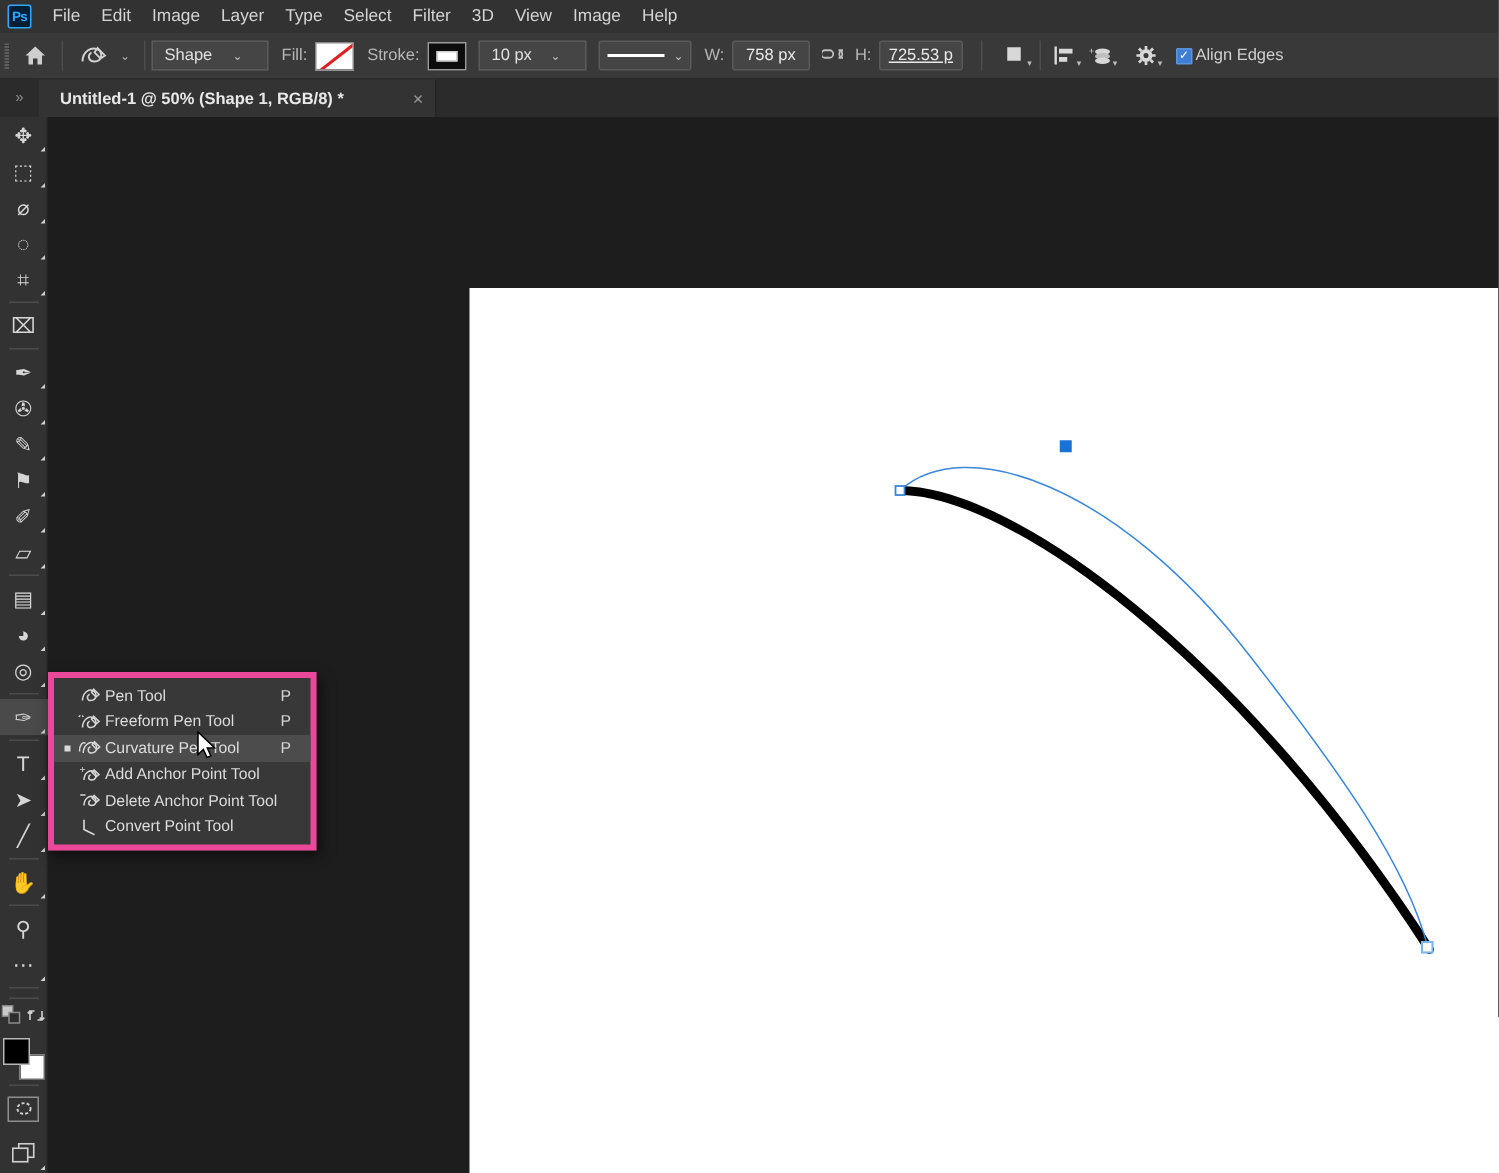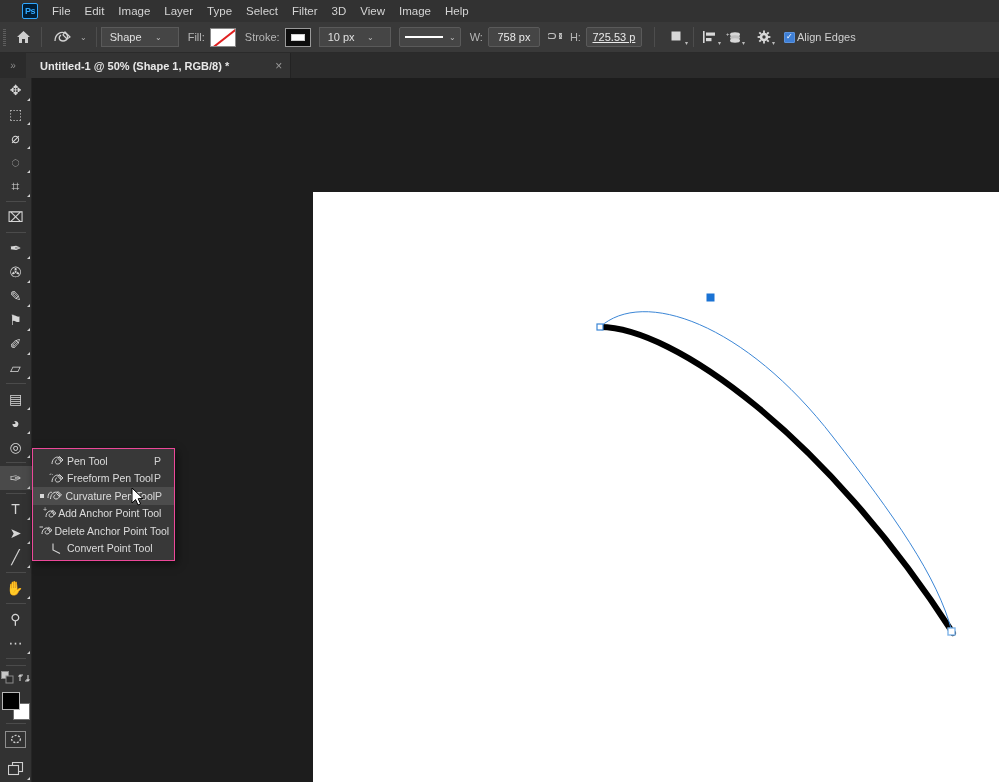--- a/index.html
+++ b/index.html
@@ -11,21 +11,21 @@
     -webkit-font-smoothing: antialiased;
   }
   #app { position: relative; width: 999px; height: 782px; }
 
   
   .menubar {
     position: absolute; top:0; left:0; width:999px; height:22px;
     background:#323232; display:flex; align-items:center;
   }
   .ps-logo {
-    width:16px; height:16px; margin-left:22px; margin-right:7px;
+    width:16px; height:16px; margin-left:5px; margin-right:7px;
     border:1px solid #31a8ff; border-radius:2px;
     background:#001e36; color:#31a8ff;
     font-size:9px; font-weight:bold; line-height:14px; text-align:center;
     letter-spacing:-0.5px;
   }
   .menu-item {
     color:#d4d4d4; font-size:11.5px; padding:3px 7px; white-space:nowrap;
     line-height:14px;
   }
 
@@ -159,22 +159,22 @@
     background:#1d1d1d; overflow:hidden;
   }
   .document {
     position:absolute; left:281px; top:114px; width:686px; height:590px;
     background:#ffffff;
   }
   .doc-svg { position:absolute; left:0; top:0; }
 
   
   .flyout {
-    position:absolute; left:32px; top:448px; width:143px;
-    background:#383838; border:1px solid #ec4899;
+    position:absolute; left:32px; top:448px; width:179px;
+    background:#383838; border:4px solid #ec4899;
     box-shadow:2px 3px 8px rgba(0,0,0,0.55);
     padding:3px 0;
     z-index:40;
   }
   .fly-row {
     height:17.5px; display:flex; align-items:center; color:#dcdcdc; font-size:10.5px;
     padding-left:4px; position:relative;
   }
   .fly-row.sel { background:#4c4c4c; }
   .fly-dot {

